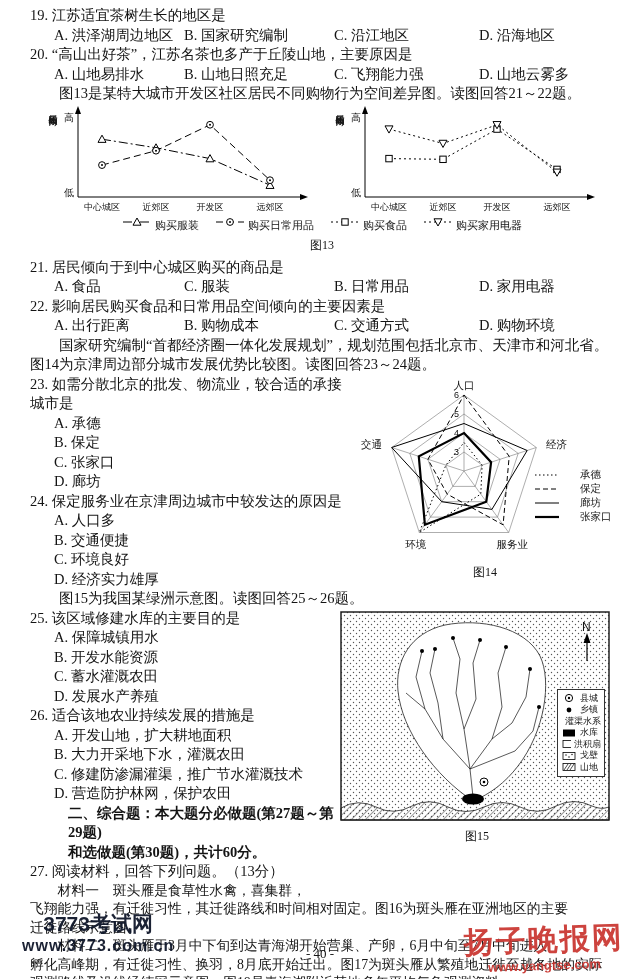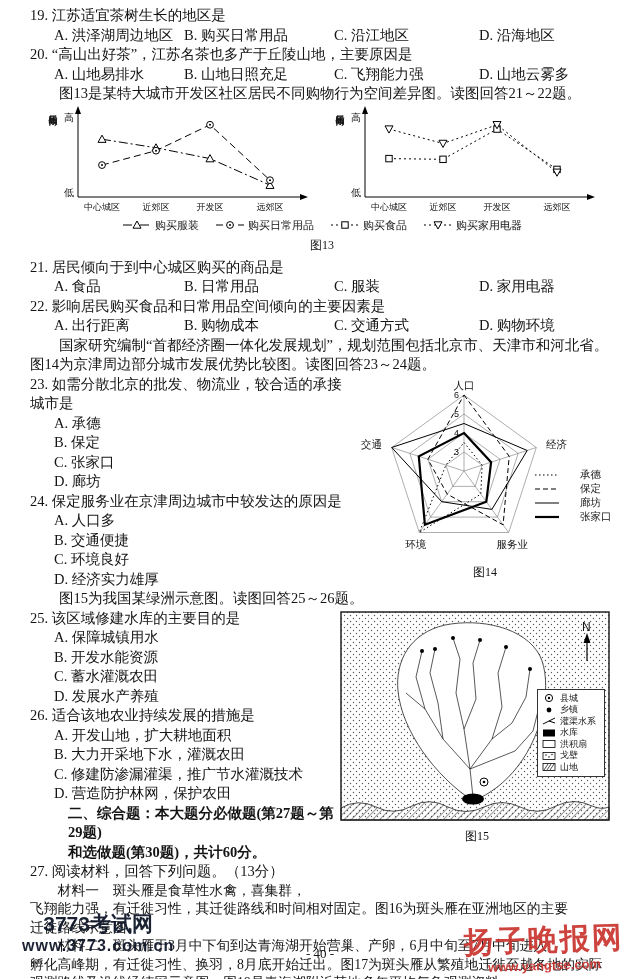--- a/index.html
+++ b/index.html
@@ -12,31 +12,31 @@
   .ind{text-indent:2em;}
   .opt-grid{display:grid;grid-template-columns:130px 150px 145px 1fr;padding-left:24px;}
   .opts-stack .opt{padding-left:24px;}
   
   .fig13{margin:1px 0 2px 0;}
   .fig13-charts{display:flex;justify-content:center;gap:24px;}
   .chartbox{display:flex;align-items:flex-start;}
   .vlab{writing-mode:vertical-rl;text-orientation:upright;font-size:9px;line-height:11px;
         height:88px;margin-top:2px;letter-spacing:0.5px;}
   .fig13-legend{display:flex;justify-content:center;gap:16px;font-size:11px;margin-top:1px;align-items:center;}
-  .leg13-item{display:inline-flex;align-items:center;gap:3px;}
+  .leg13-item{display:inline-flex;align-items:flex-start;gap:3px;}
   .fig-caption{text-align:center;font-size:12px;margin-top:1px;}
   
   .sec{overflow:visible;}
   .fig14{float:right;width:258px;position:relative;margin-left:4px;}
   .fig14-legend{position:absolute;left:176px;top:92px;background:#fff;font-size:10.5px;line-height:14px;padding:1px 2px;}
   .leg14-row{display:flex;align-items:center;gap:20px;white-space:nowrap;}
   
   .fig15{float:right;width:274px;position:relative;margin-left:4px;margin-top:2px;}
   .map-wrap{position:relative;width:270px;}
-  .map-legend{position:absolute;top:78px;right:5px;width:68px;background:#fff;border:1px solid #333;
+  .map-legend{position:absolute;top:78px;right:5px;width:48px;background:#fff;border:1px solid #333;
               padding:3px 3px;font-size:9px;line-height:11.5px;}
   .map-leg-row{display:flex;align-items:center;gap:3px;white-space:nowrap;}
   .sec2 div{font-weight:bold;margin-left:38px;}
   .materials{font-size:13.8px;line-height:18.5px;}
   .clear{clear:both;}
   svg text{fill:#111;font-family:"Liberation Sans","DejaVu Sans",sans-serif;}
   
   .wm-left{position:absolute;left:22px;bottom:24px;color:#0f172a;
            font-family:"Liberation Sans",sans-serif;font-weight:bold;opacity:.95;text-align:center;}
   .wm-left-name{font-size:21px;line-height:24px;}
@@ -49,21 +49,21 @@
 </style>
 </head>
 <body>
 
 <div class="page">
 
   <div class="q">
     <div>19. 江苏适宜茶树生长的地区是</div>
     <div class="opt-grid">
       <span>A. 洪泽湖周边地区</span>
-      <span>B. 购买日常用品</span>
+      <span>B. 国家研究编制</span>
       <span>C. 沿江地区</span>
       <span>D. 沿海地区</span>
     </div>
   </div>
 
   <div class="q">
     <div>20. “高山出好茶”，江苏名茶也多产于丘陵山地，主要原因是</div>
     <div class="opt-grid">
       <span>A. 山地易排水</span>
       <span>B. 山地日照充足</span>
@@ -162,22 +162,22 @@
           <span>购买家用电器</span>
         </span>
       </div>
     <div class="fig-caption">图13</div>
   </div>
 
   <div class="q">
     <div>21. 居民倾向于到中心城区购买的商品是</div>
     <div class="opt-grid">
       <span>A. 食品</span>
+      <span>C. 服装</span>
       <span>B. 日常用品</span>
-      <span>C. 服装</span>
       <span>D. 家用电器</span>
     </div>
   </div>
 
   <div class="q">
     <div>22. 影响居民购买食品和日常用品空间倾向的主要因素是</div>
     <div class="opt-grid">
       <span>A. 出行距离</span>
       <span>B. 购物成本</span>
       <span>C. 交通方式</span>

